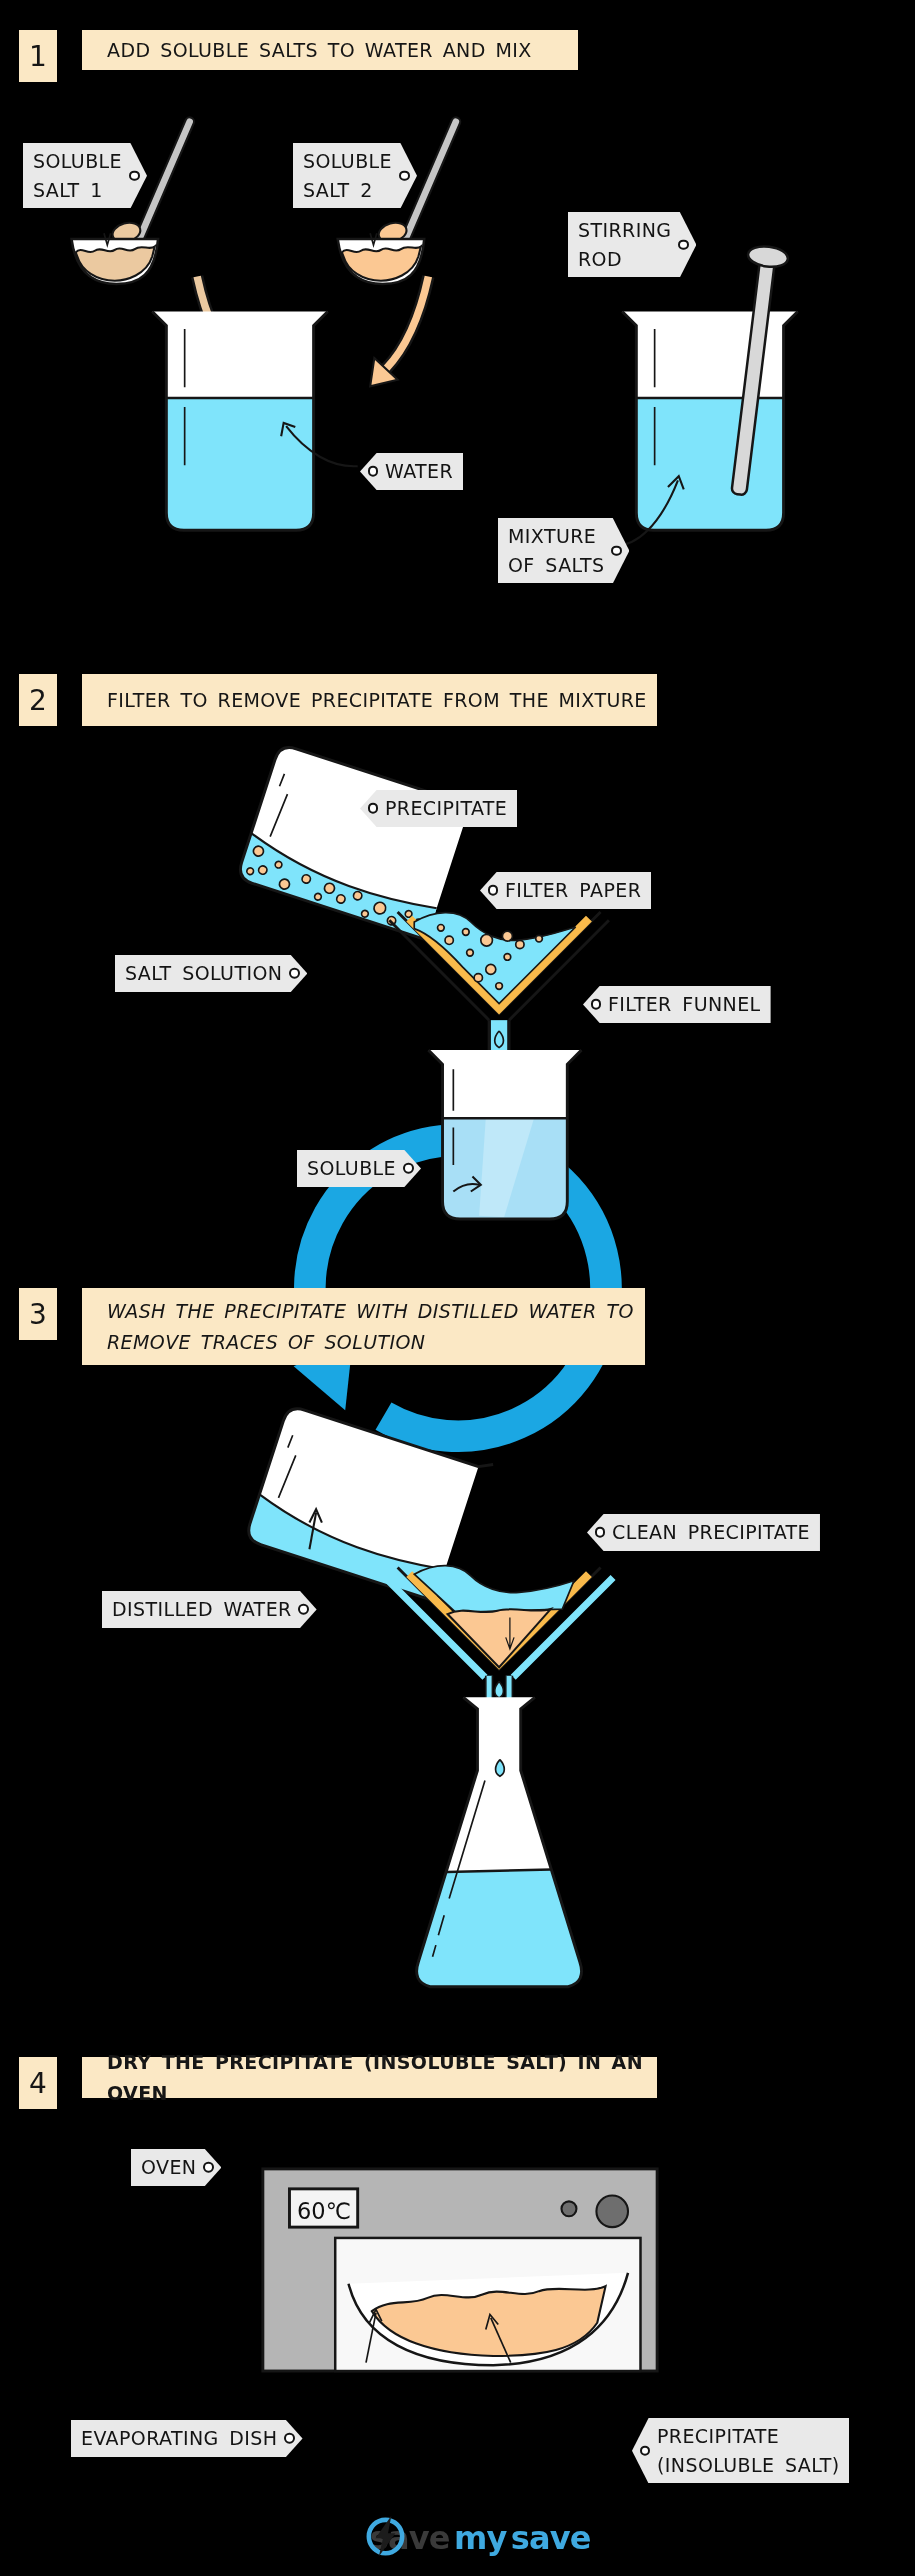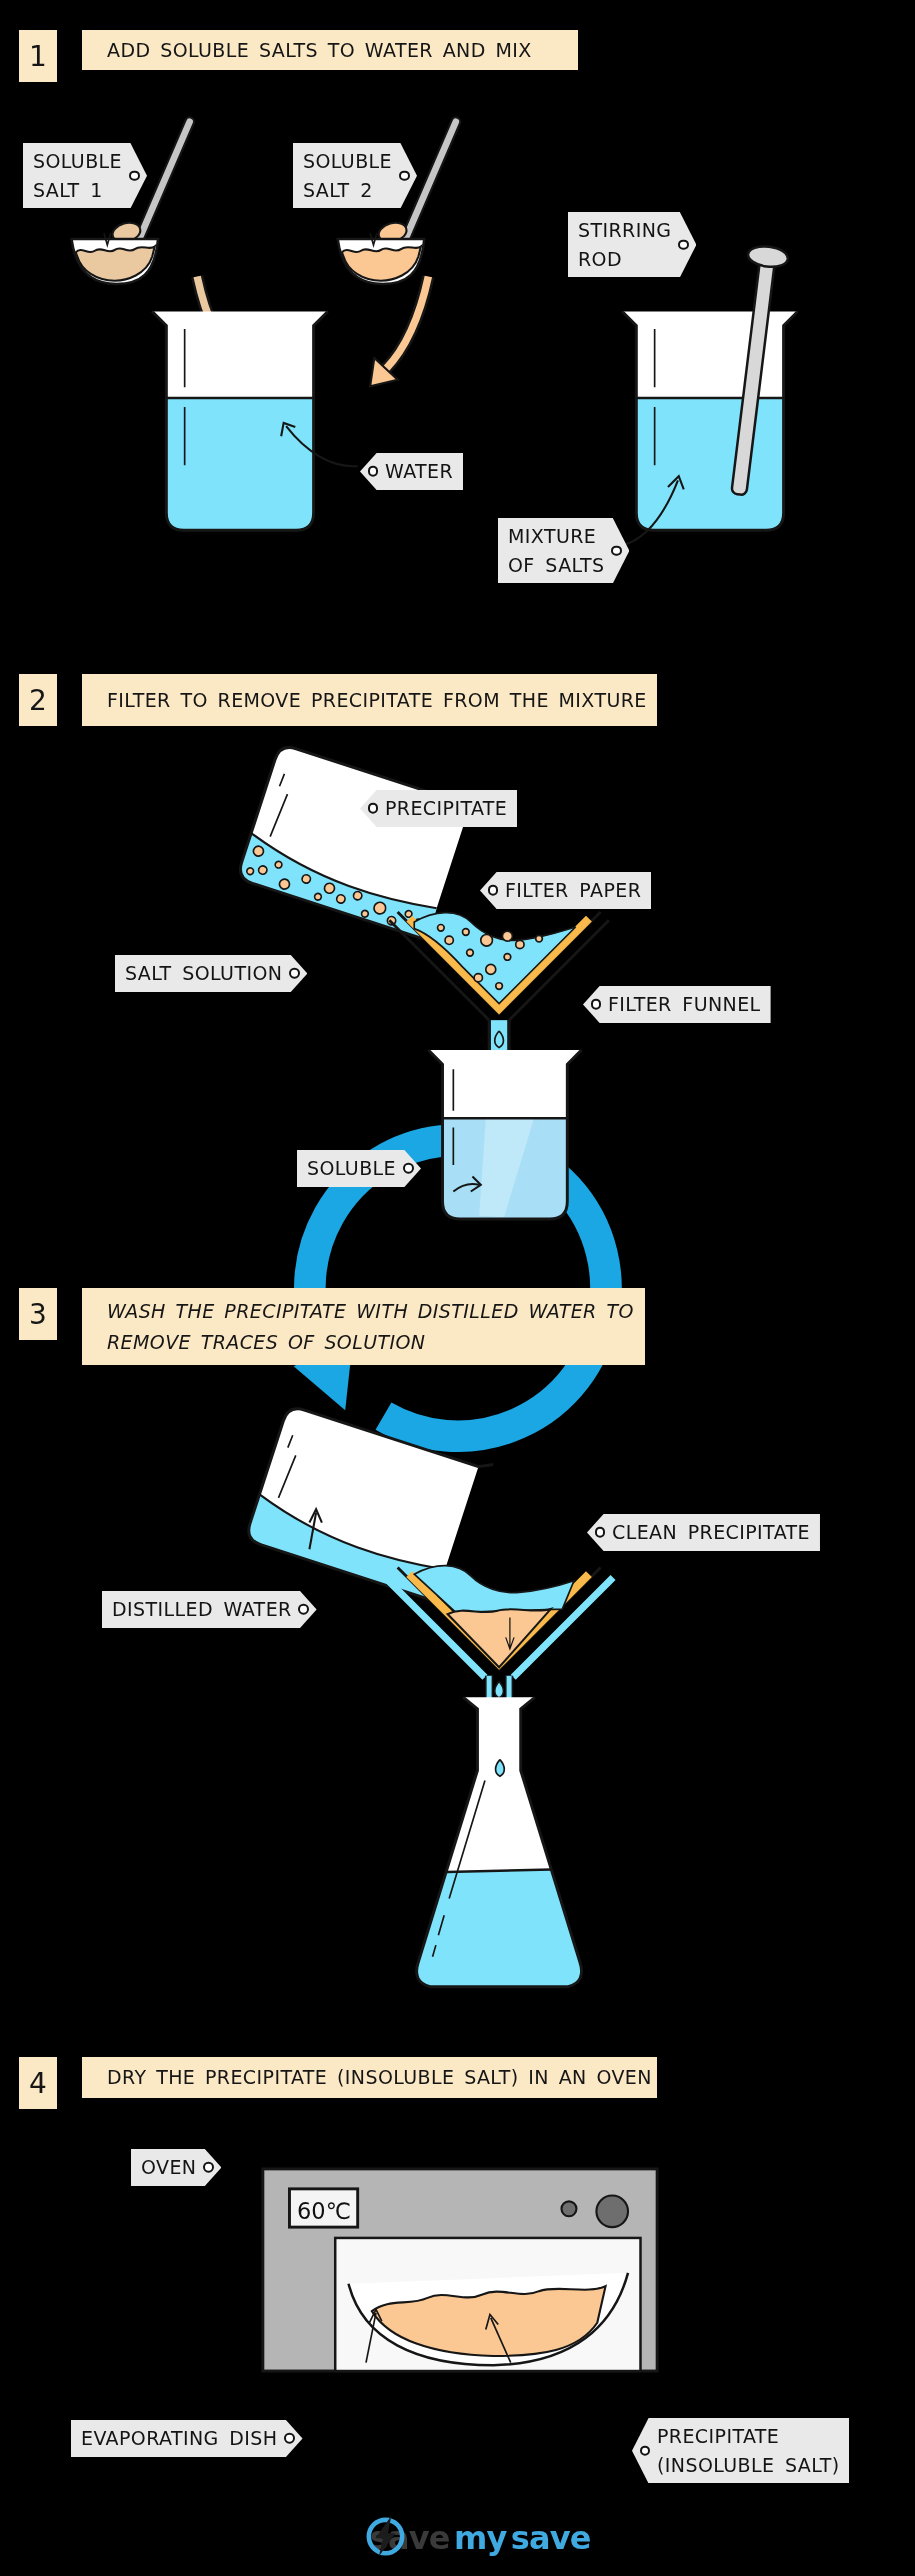--- a/index.html
+++ b/index.html
@@ -13,21 +13,21 @@
   .step-bar{position:absolute;background:var(--header_bg);color:#161616;font-size:19px;
             display:flex;align-items:center;padding-left:25px;letter-spacing:0.4px;
             word-spacing:3.3px;white-space:pre-line;line-height:1.6;}
   #s1n{left:19px;top:30px;width:38px;height:52px;}
   #s1b{left:82px;top:30px;width:471px;height:40px;}
   #s2n{left:19px;top:674px;width:38px;height:52px;}
   #s2b{left:82px;top:674px;width:550px;height:52px;}
   #s3n{left:19px;top:1288px;width:38px;height:52px;}
   #s3b{left:82px;top:1288px;width:538px;height:77px;font-style:italic;}
   #s4n{left:19px;top:2057px;width:38px;height:52px;}
-  #s4b{left:82px;top:2057px;width:550px;height:41px;}
+  #s4b{left:82px;top:2057px;width:550px;height:41px;font-weight:bold;}
 
   
   .tag{position:absolute;background:var(--tag_bg);color:#141414;font-size:19px;
        line-height:1.5;letter-spacing:0.4px;word-spacing:4.2px;white-space:pre-line;
        display:flex;align-items:center;}
   .tag .txt{position:relative;}
   .hole{position:absolute;width:6.7px;height:6.7px;border:2.1px solid #141414;border-radius:50%;
         background:#fff;top:50%;transform:translateY(-50%);}
   .hole-left{clip-path:polygon(0 50%,16.6px 0,100% 0,100% 100%,16.6px 100%);padding:4.2px 10px 4.2px 25px;}
   .hole-left .hole{left:7.5px;}

